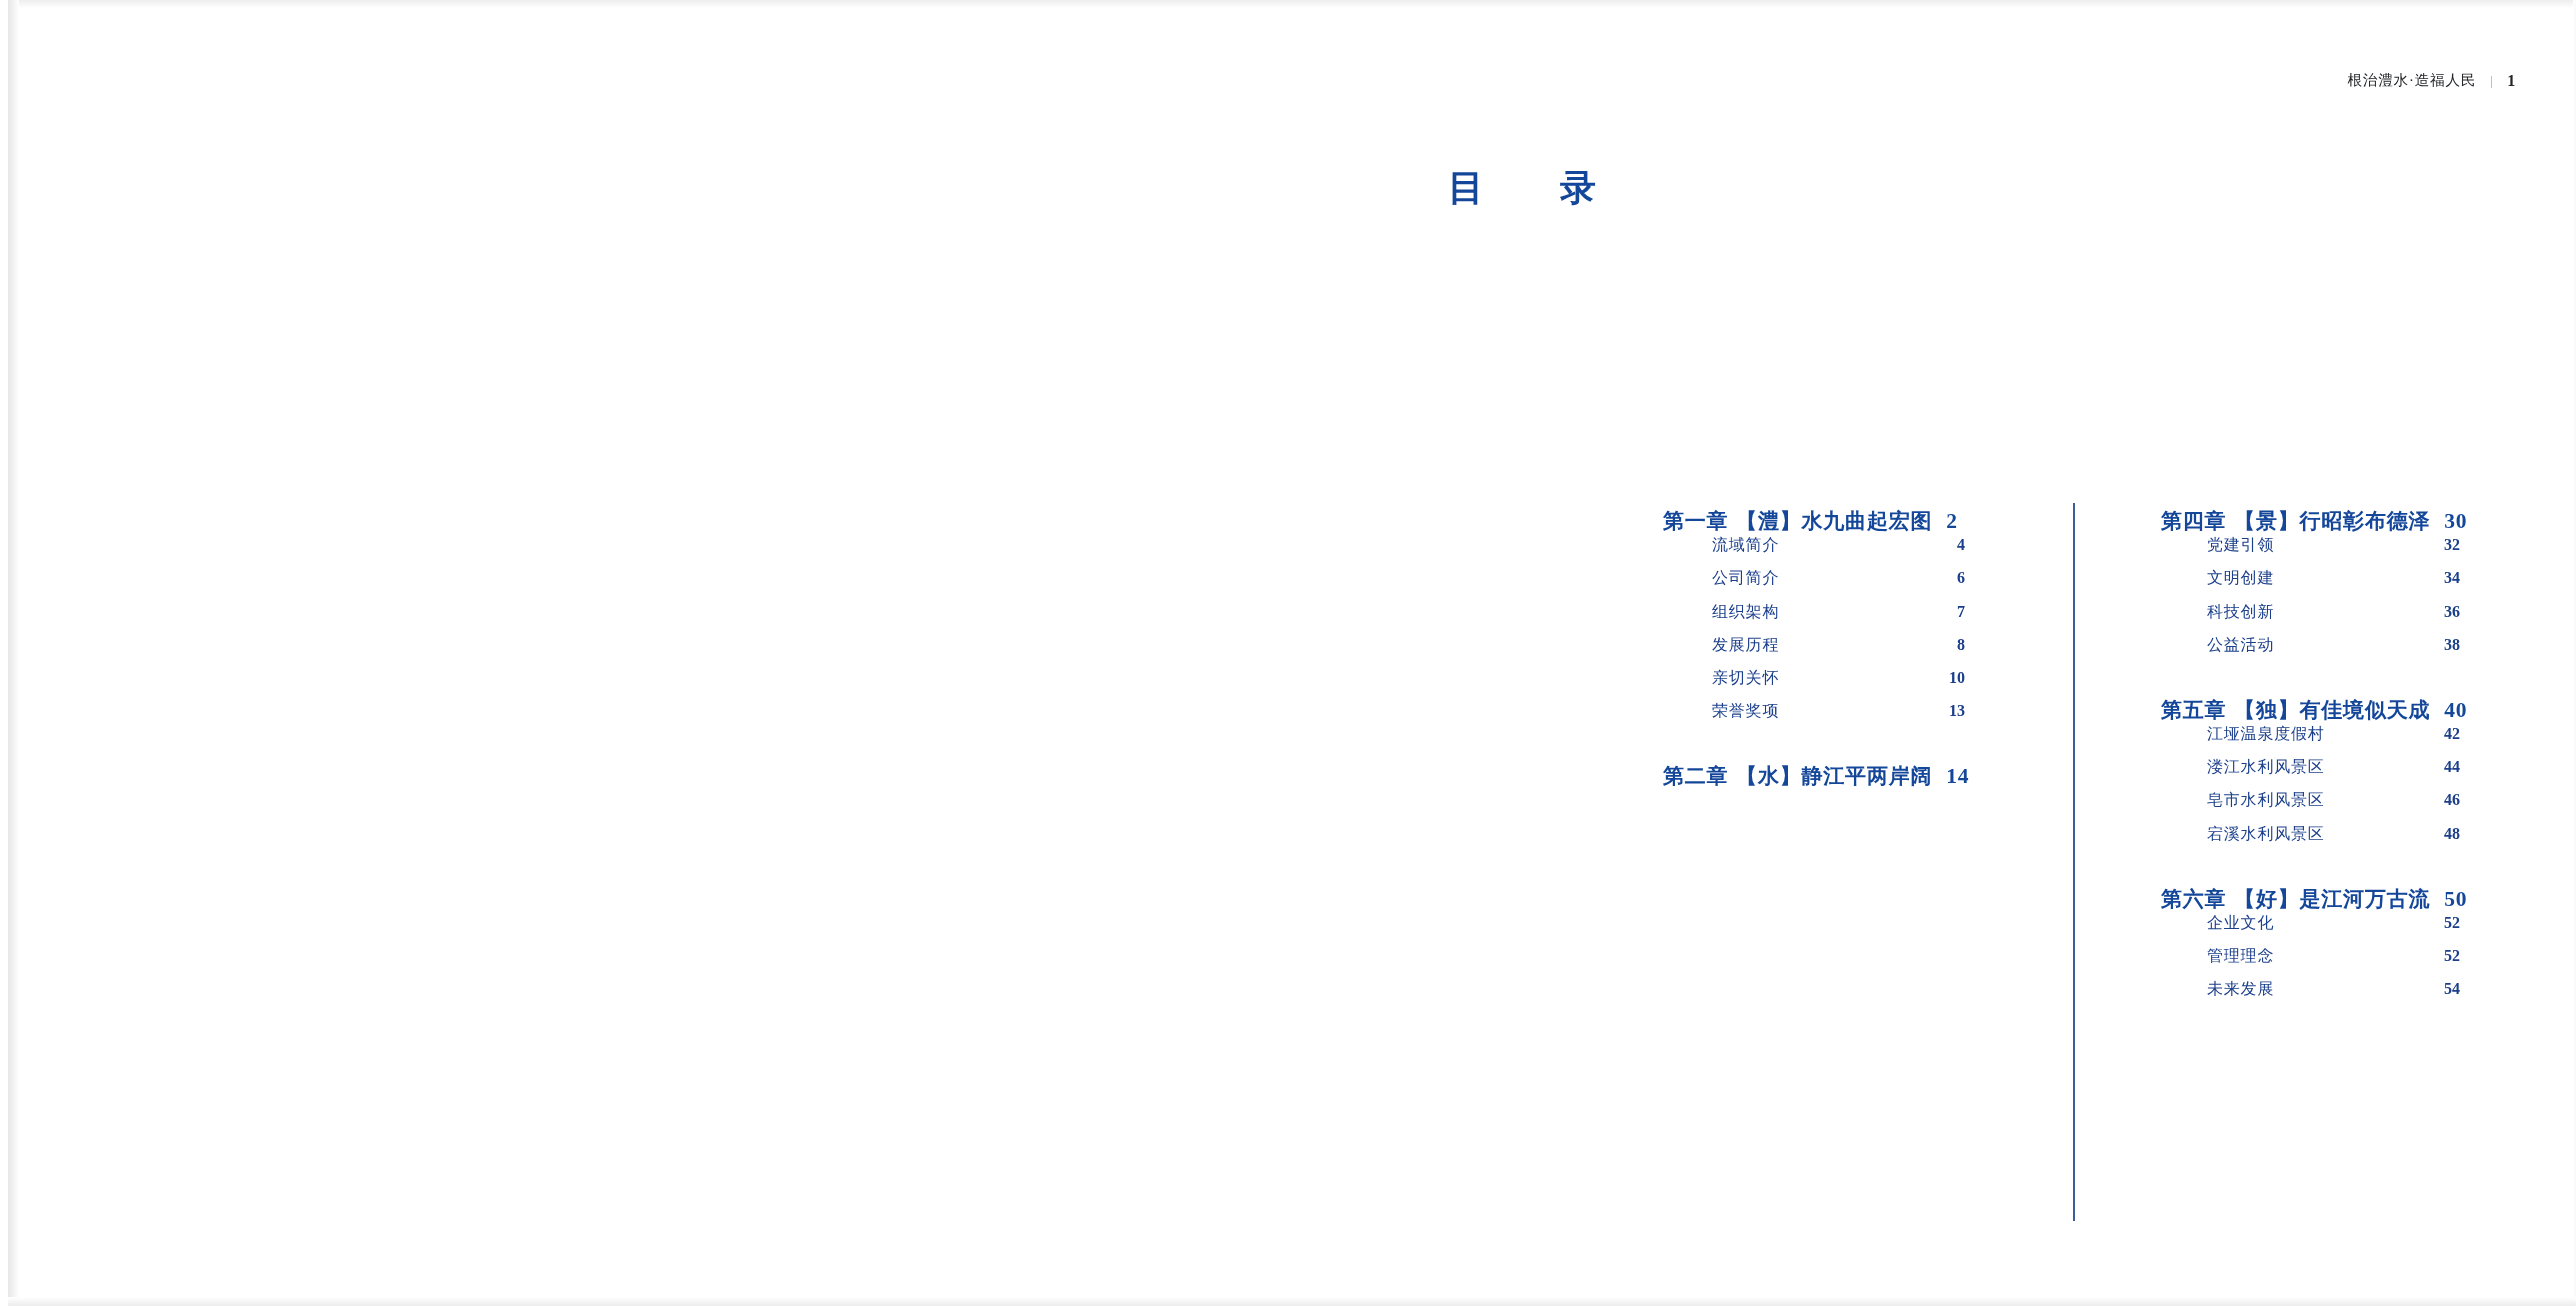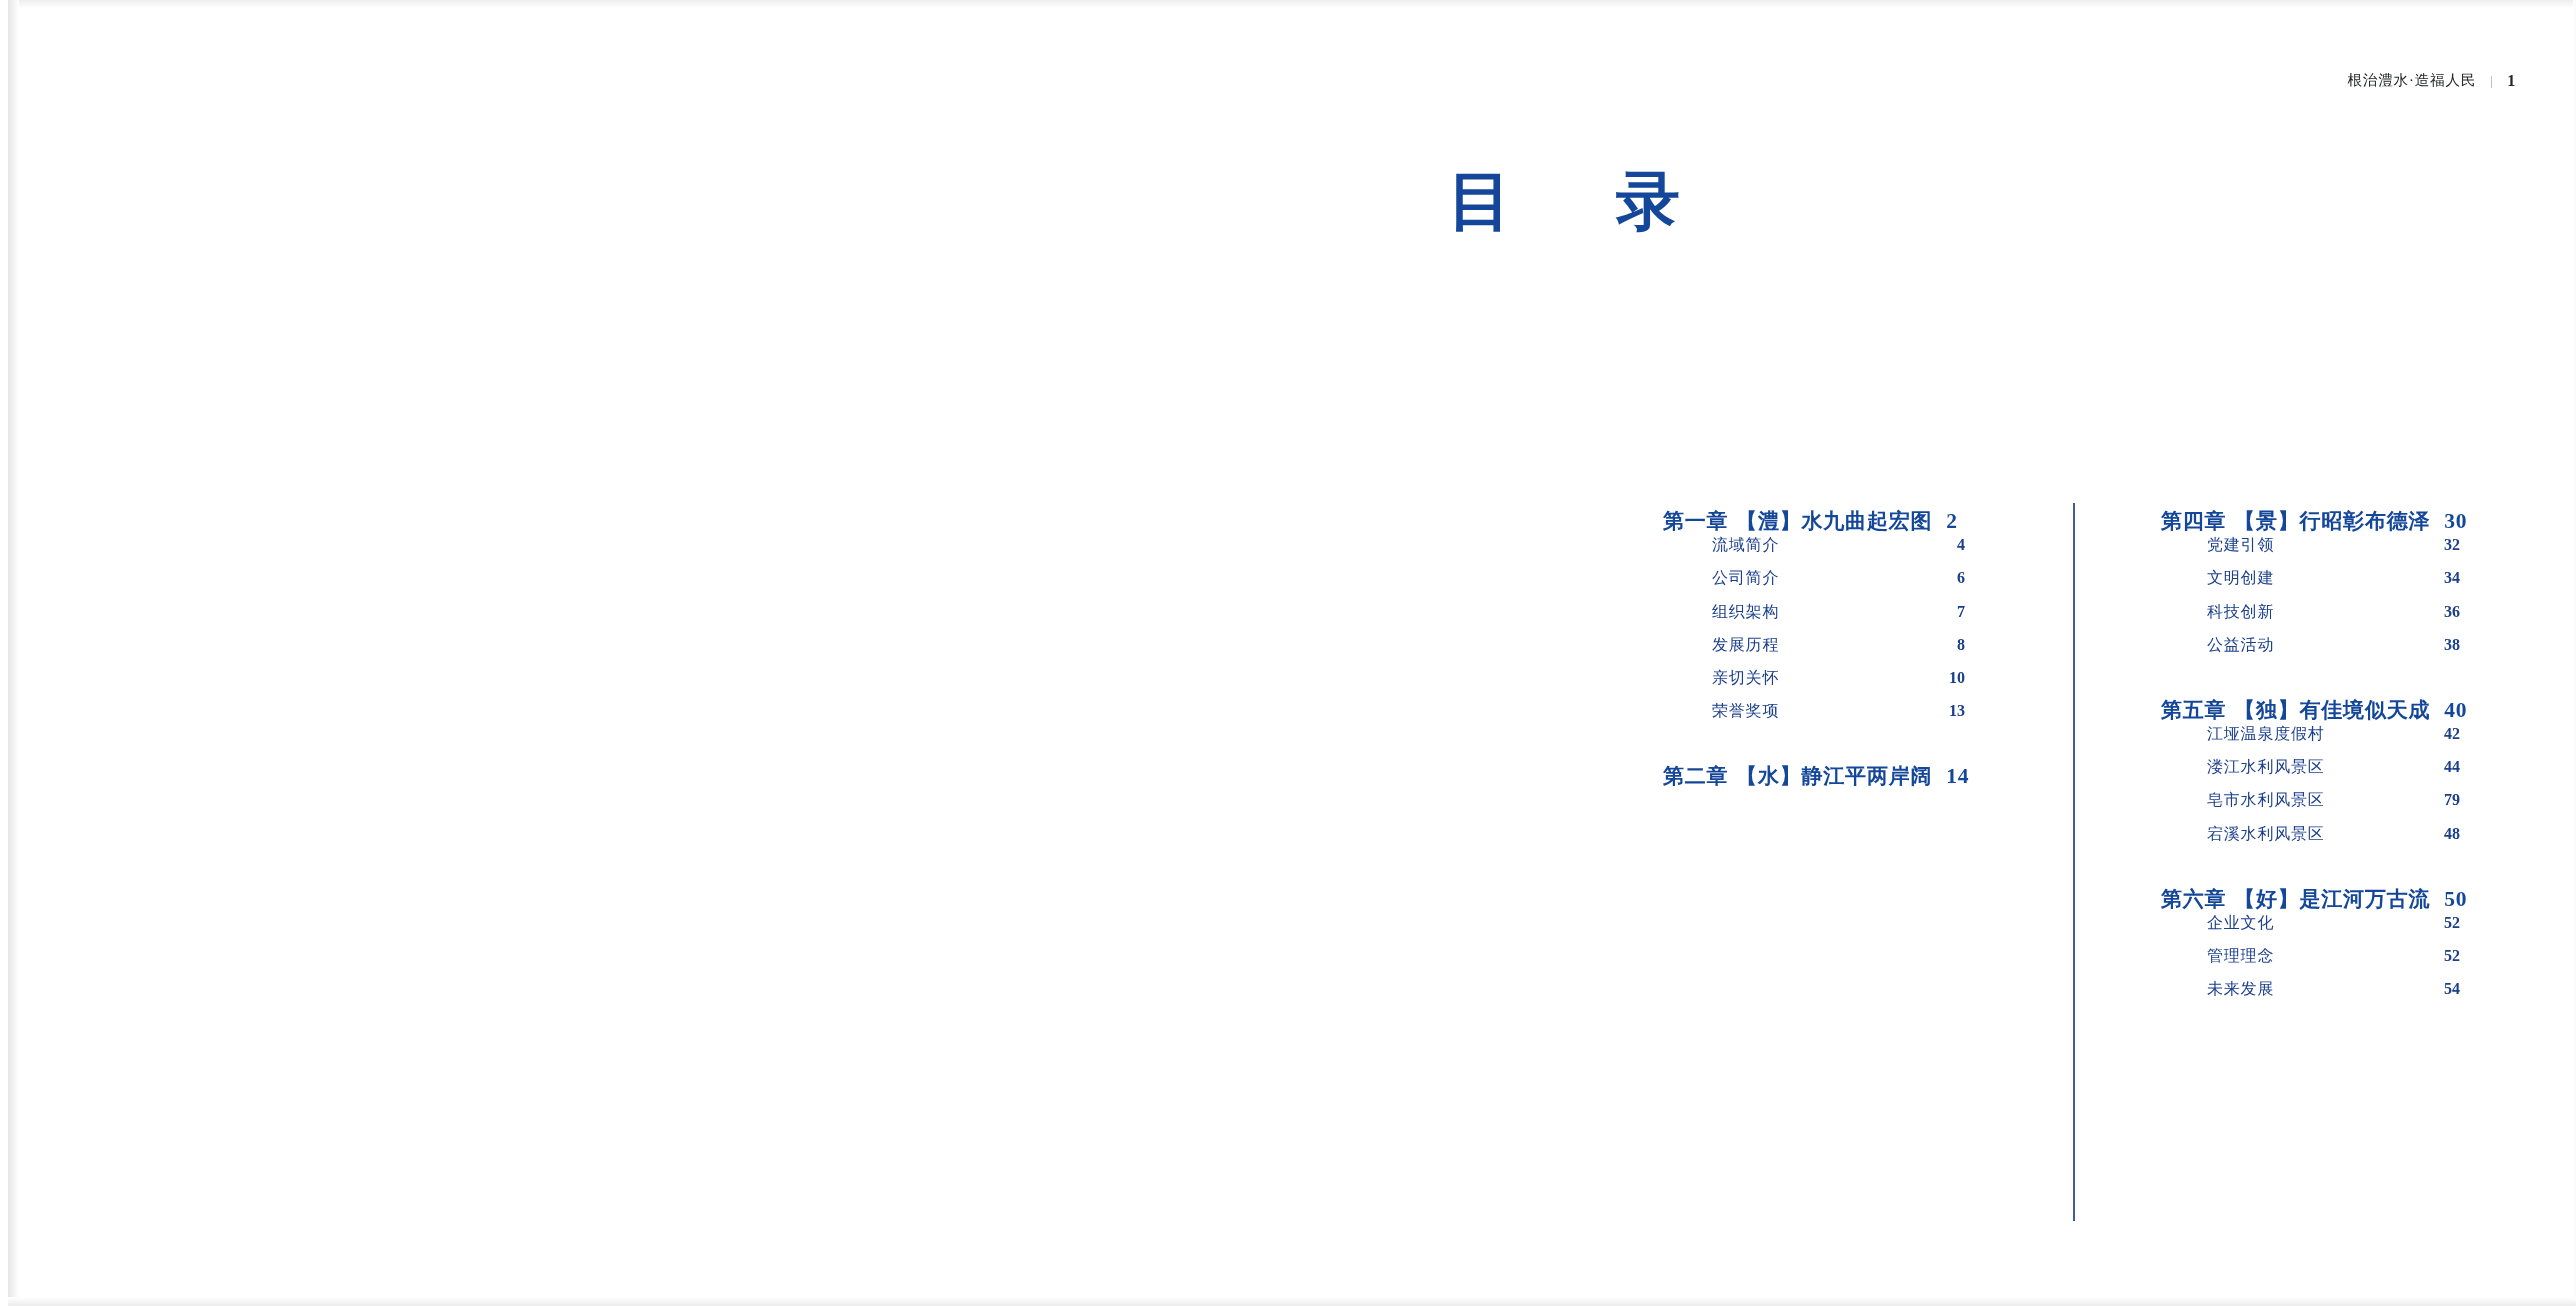--- a/index.html
+++ b/index.html
@@ -67,21 +67,21 @@
     color: #24262a;
     font-size: 16px;
     font-weight: 700;
   }
 
   
   .toc-title {
     position: absolute;
     left: 1440px;
     top: 170px;
-    font-size: 64px;
+    font-size: 36px;
     font-weight: 700;
     color: #14479a;
     letter-spacing: 20px;
     line-height: 1;
     white-space: pre;
   }
 
   
   .columns {
     position: absolute;
@@ -273,21 +273,21 @@
           <div class="entry">
             <span class="e-name">江垭温泉度假村</span>
             <span class="e-page">42</span>
           </div>
           <div class="entry">
             <span class="e-name">溇江水利风景区</span>
             <span class="e-page">44</span>
           </div>
           <div class="entry">
             <span class="e-name">皂市水利风景区</span>
-            <span class="e-page">79</span>
+            <span class="e-page">46</span>
           </div>
           <div class="entry">
             <span class="e-name">宕溪水利风景区</span>
             <span class="e-page">48</span>
           </div>
         </div>
       </div>
 
       <div class="chapter-block">
         <div class="chapter-head">

